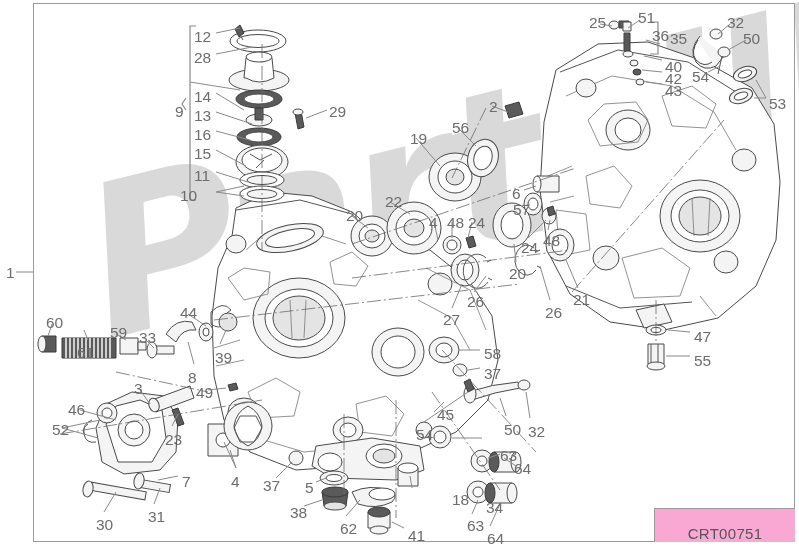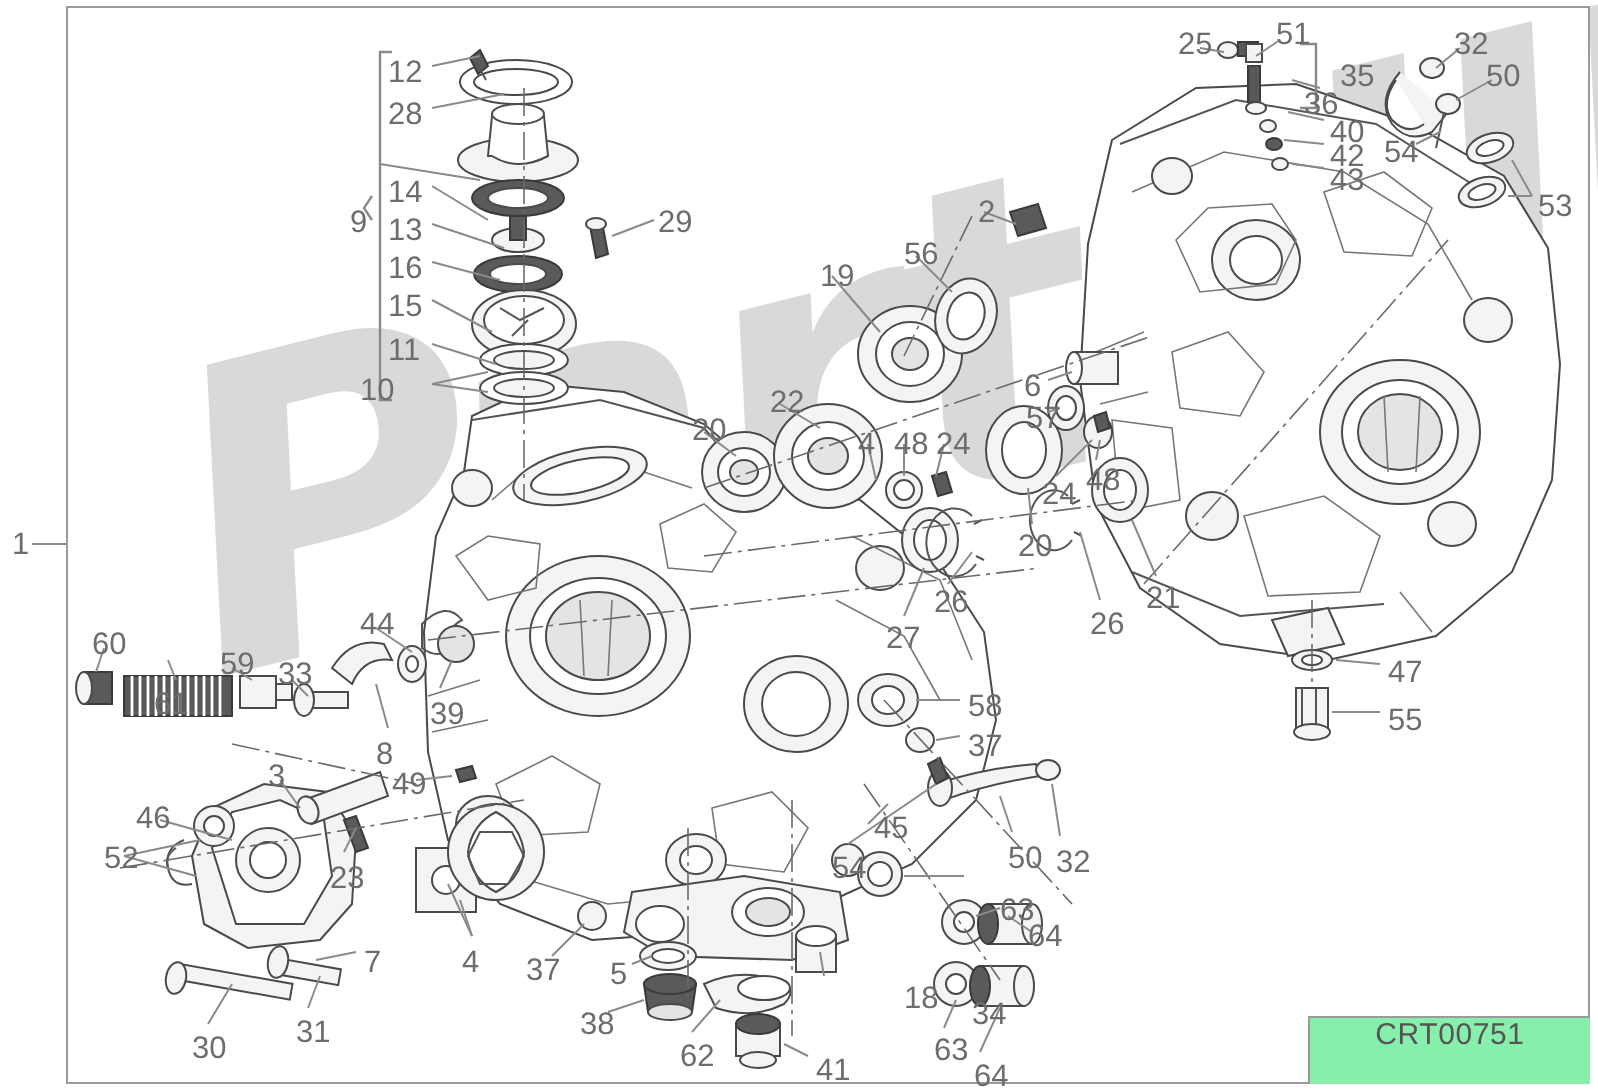--- a/index.html
+++ b/index.html
@@ -6,21 +6,21 @@
   body{width:799px;height:546px;overflow:hidden;font-family:"Liberation Sans",sans-serif;}
   #stage{position:relative;width:799px;height:546px;background:#fff;}
 
   
   .frame{position:absolute;left:33px;top:3px;width:762px;height:539px;
          border:1px solid #9a9a9a;box-sizing:border-box;background:transparent;}
 
   
   .plate{position:absolute;right:4px;bottom:4px;width:140px;height:33px;
          border-left:1px solid #9a9a9a;border-top:1px solid #9a9a9a;
-         display:flex;align-items:flex-start;justify-content:center;background:#86efac;}
+         display:flex;align-items:flex-end;justify-content:center;background:#f9a8d4;}
   .plate span{font-size:15px;color:#555;letter-spacing:.3px;}
 
   
   .lbl{position:absolute;font-size:15.5px;color:#6d6d6d;line-height:1;
        white-space:nowrap;user-select:none;}
 
   
   svg.ink{position:absolute;left:0;top:0;width:799px;height:546px;overflow:visible;}
 
   
@@ -450,21 +450,21 @@
       <div class="lbl" style="left: 521px; top: 240px;">24</div>
       <div class="lbl" style="left: 543px; top: 233px;">48</div>
       <div class="lbl" style="left: 509px; top: 266px;">20</div>
       <div class="lbl" style="left: 467px; top: 294px;">26</div>
       <div class="lbl" style="left: 443px; top: 312px;">27</div>
       <div class="lbl" style="left: 545px; top: 305px;">26</div>
       <div class="lbl" style="left: 573px; top: 292px;">21</div>
       <div class="lbl" style="left: 589px; top: 15px;">25</div>
       <div class="lbl" style="left: 638px; top: 10px;">51</div>
       <div class="lbl" style="left: 670px; top: 31px;">35</div>
-      <div class="lbl" style="left: 652px; top: 45px;">36</div>
+      <div class="lbl" style="left: 652px; top: 28px;">36</div>
       <div class="lbl" style="left: 665px; top: 59px;">40</div>
       <div class="lbl" style="left: 665px; top: 71px;">42</div>
       <div class="lbl" style="left: 665px; top: 83px;">43</div>
       <div class="lbl" style="left: 727px; top: 15px;">32</div>
       <div class="lbl" style="left: 743px; top: 31px;">50</div>
       <div class="lbl" style="left: 692px; top: 69px;">54</div>
       <div class="lbl" style="left: 769px; top: 96px;">53</div>
       <div class="lbl" style="left: 694px; top: 329px;">47</div>
       <div class="lbl" style="left: 694px; top: 353px;">55</div>
       <div class="lbl" style="left: 46px; top: 315px;">60</div>

